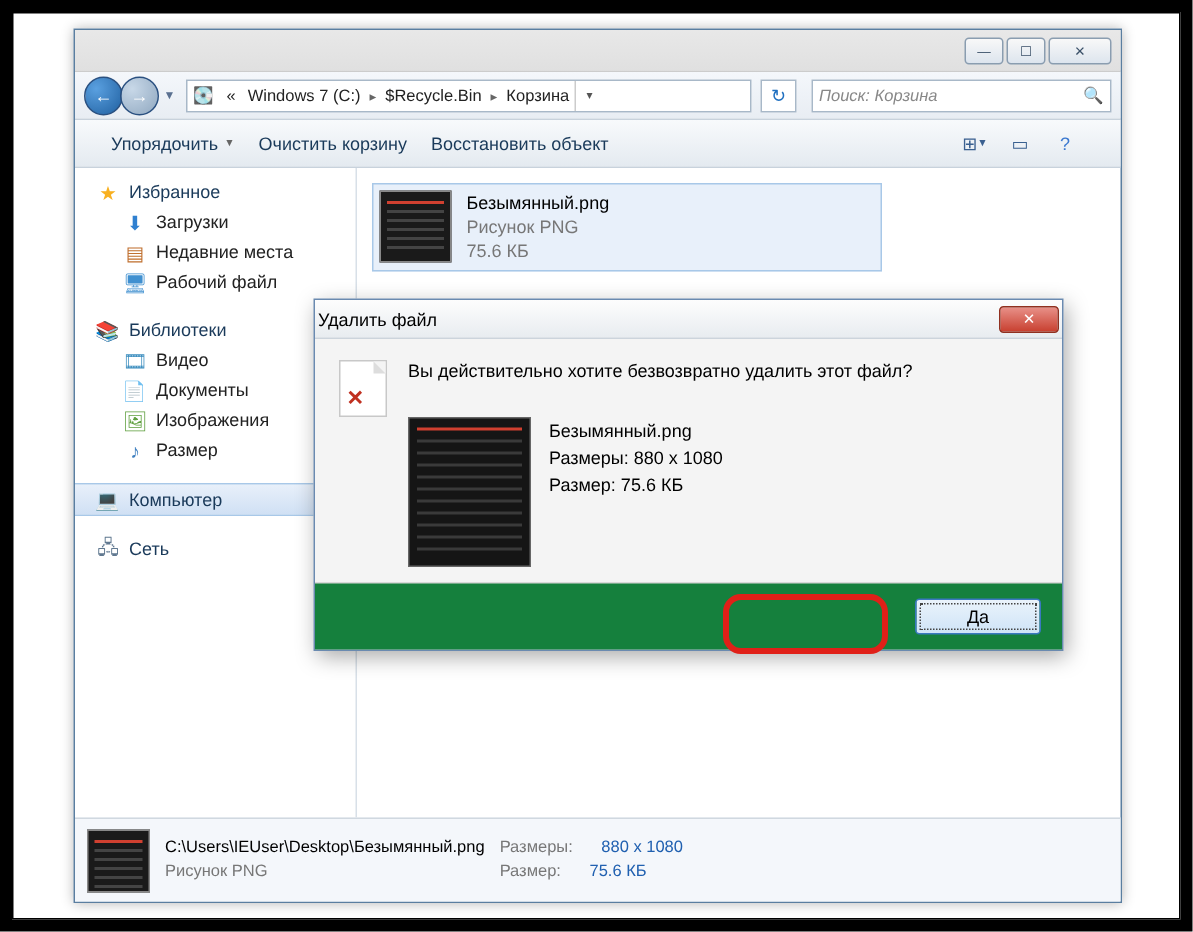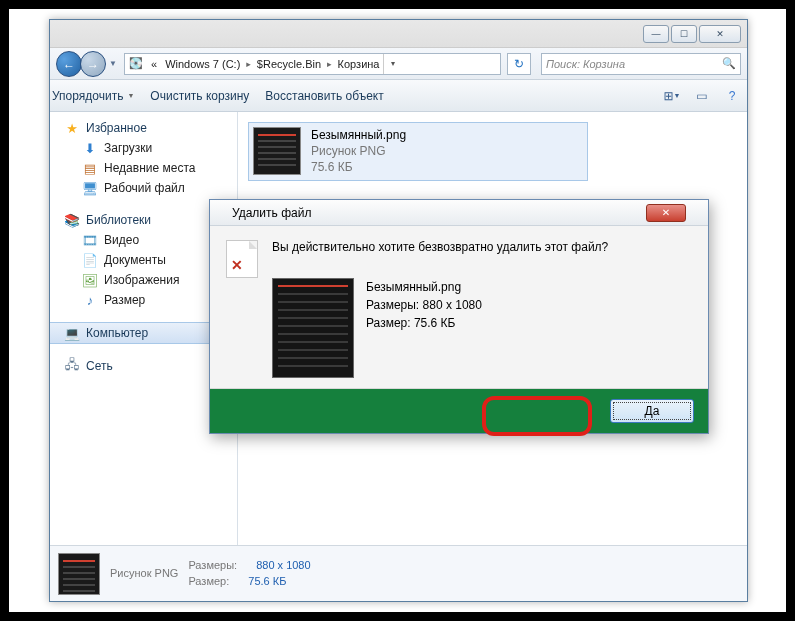--- a/index.html
+++ b/index.html
@@ -21,21 +21,21 @@
 .breadcrumb { flex: 1; height: 22px; background: #fff; border: 1px solid #a8b8c8; display: flex; align-items: center; font-size: 11px; }
 .bc-icon { width: 18px; height: 18px; margin: 0 2px; display: flex; align-items: center; justify-content: center; }
 .bc-seg { padding: 0 4px; cursor: pointer; color: #222; }
 .bc-arrow { color: #666; font-size: 9px; padding: 0 2px; }
 .bc-dd { width: 18px; border-left: 1px solid #ccc; height: 100%; display: flex; align-items: center; justify-content: center; color: #555; font-size: 8px; }
 .nav-refresh { width: 24px; height: 22px; border: 1px solid #a8b8c8; background: #fff; margin-left: 2px; display: flex; align-items: center; justify-content: center; color: #2070c0; font-size: 12px; cursor: pointer; }
 .searchbox { width: 200px; height: 22px; border: 1px solid #a8b8c8; background: #fff; margin-left: 6px; display: flex; align-items: center; padding: 0 4px; font-size: 11px; color: #888; font-style: italic; }
 .searchbox .sicon { margin-left: auto; color: #5090d0; font-style: normal; }
 
 
-.toolbar { height: 32px; background: linear-gradient(#f8fafc,#e4eaf0); border-bottom: 1px solid #c8d2dc; display: flex; align-items: center; padding: 0 2px; gap: 16px; font-size: 12px; color: #1a3a5a; }
+.toolbar { height: 32px; background: linear-gradient(#f8fafc,#e4eaf0); border-bottom: 1px solid #c8d2dc; display: flex; align-items: center; padding: 0 24px; gap: 16px; font-size: 12px; color: #1a3a5a; }
 .tb-btn { cursor: pointer; display: flex; align-items: center; gap: 4px; }
 .tb-btn .dd { font-size: 7px; color: #666; }
 .tb-right { margin-left: auto; display: flex; gap: 4px; }
 .tb-iconbtn { width: 26px; height: 22px; border: 1px solid transparent; display: flex; align-items: center; justify-content: center; cursor: pointer; color: #3a6090; font-size: 12px; }
 
 
 .body { position: absolute; top: 92px; bottom: 56px; left: 0; right: 0; display: flex; }
 .sidebar { width: 188px; border-right: 1px solid #d8e0e8; padding: 6px 0; overflow: hidden; }
 .nav-group { margin-bottom: 12px; }
 .nav-head { display: flex; align-items: center; gap: 6px; padding: 2px 14px; font-size: 12px; color: #1a3a5a; cursor: pointer; }
@@ -68,21 +68,21 @@
 .details .thumb { width: 42px; height: 42px; }
 .det-col1 { line-height: 1.4; }
 .det-path { color: #000; }
 .det-type { color: #777; }
 .det-col2 { line-height: 1.45; color: #555; }
 .det-label { color: #777; }
 .det-val { color: #2060b0; margin-left: 19px; }
 
 
 .dialog { position: absolute; left: 200px; top: 190px; width: 500px; background: #f4f4f4; border: 1px solid #6a8ab0; box-shadow: 2px 4px 14px rgba(0,0,0,.35); }
-.dlg-title { height: 26px; background: linear-gradient(#fdfdfd,#e8ecf0); border-bottom: 1px solid #ccd4dc; display: flex; align-items: center; padding: 0 22px; font-size: 12px; color: #000; }
+.dlg-title { height: 26px; background: linear-gradient(#fdfdfd,#e8ecf0); border-bottom: 1px solid #ccd4dc; display: flex; align-items: center; padding: 0 2px; font-size: 12px; color: #000; }
 .dlg-close { margin-left: auto; width: 40px; height: 18px; background: linear-gradient(#e89088,#c84030); border: 1px solid #903020; border-radius: 3px; color: #fff; display: flex; align-items: center; justify-content: center; font-size: 10px; cursor: pointer; }
 .dlg-body { padding: 14px 16px 10px; display: flex; gap: 14px; }
 .dlg-icon { width: 32px; height: 38px; background: #fff; border: 1px solid #c8c8c8; position: relative; flex-shrink: 0; }
 .dlg-icon::before { content: ""; position: absolute; right: 0; top: 0; border-width: 0 8px 8px 0; border-style: solid; border-color: #f4f4f4 #f4f4f4 #ddd #ddd; }
 .dlg-icon .x { position: absolute; left: 4px; bottom: 4px; color: #c03020; font-size: 14px; font-weight: bold; font-family: Arial; }
 .dlg-content { flex: 1; font-size: 12px; color: #000; }
 .dlg-q { margin-bottom: 24px; }
 .dlg-file { display: flex; gap: 12px; }
 .dlg-thumb { width: 82px; height: 100px; background: #151515; border: 1px solid #666; position: relative; flex-shrink: 0; }
 .dlg-thumb::before { content: ""; position: absolute; left: 5px; right: 5px; top: 6px; height: 2px; background: #d04030; box-shadow: 0 8px 0 #3a3a3a, 0 16px 0 #3a3a3a, 0 24px 0 #3a3a3a, 0 32px 0 #3a3a3a, 0 40px 0 #3a3a3a, 0 48px 0 #3a3a3a, 0 56px 0 #3a3a3a, 0 64px 0 #3a3a3a, 0 72px 0 #3a3a3a, 0 80px 0 #3a3a3a; }
@@ -207,20 +207,21 @@
           <div class="file-type">Рисунок PNG</div>
           <div class="file-size">75.6 КБ</div>
         </div>
       </div>
     </div>
   </div>
 
   <div class="details">
     <div class="thumb"></div>
     <div class="det-col1">
+      <div class="det-path">C:\Users\IEUser\Desktop\Безымянный.png</div>
       <div class="det-type">Рисунок PNG</div>
     </div>
     <div class="det-col2">
       <div><span class="det-label">Размеры:</span><span class="det-val">880 x 1080</span></div>
       <div><span class="det-label">Размер:</span><span class="det-val">75.6 КБ</span></div>
     </div>
   </div>
 
 </div>
 

